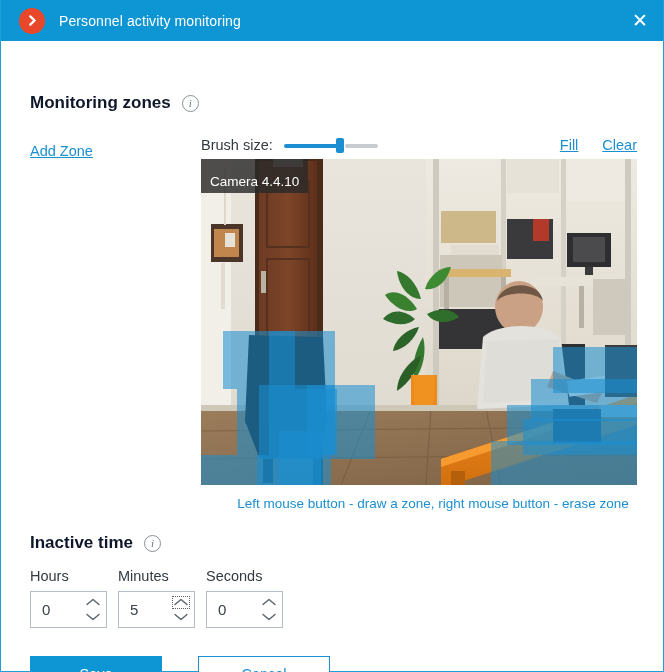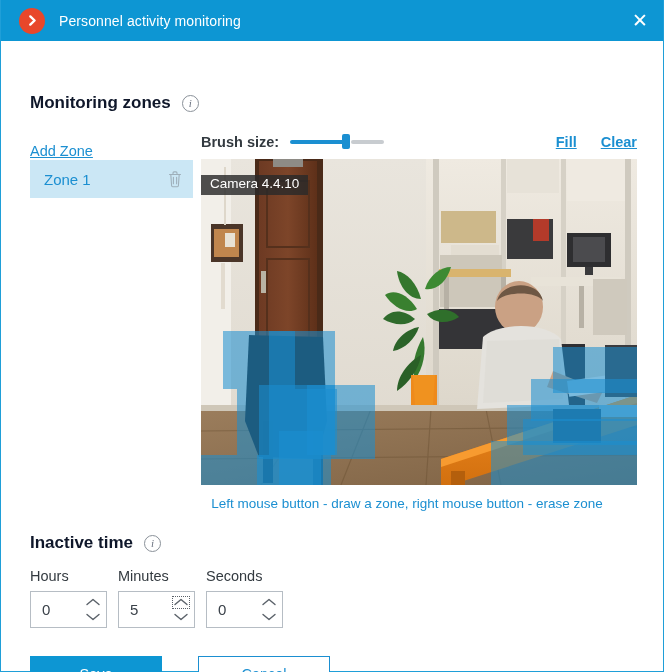--- a/index.html
+++ b/index.html
@@ -85,21 +85,21 @@
     padding: 0 10px 0 14px;
     cursor: pointer;
   }
   .zone-label { font-size: 15px; color: #1b8fd1; flex: 1 1 auto; }
   .trash-icon { width: 16px; height: 18px; cursor: pointer; opacity: .55; }
 
   
   .brush-row {
     position: absolute; left: 200px; top: 93px;
     width: 436px; height: 22px;
-    display: flex;  font-weight: bold;
+    display: flex; align-items: center;
   }
   .brush-label { font-size: 14.5px; color: #333a40; }
   .slider {
     position: relative; margin-left: 11px;
     width: 94px; height: 14px;
     display: flex; align-items: center;
   }
   .slider-track-fill {
     position: absolute; left: 0; top: 6px;
     width: 54px; height: 4px; background: #1b8fd1; border-radius: 2px;
@@ -123,27 +123,27 @@
   
   .video {
     position: absolute; left: 200px; top: 118px;
     width: 436px; height: 326px;
     overflow: hidden;
     background: #b9b2a6;
     cursor: crosshair;
   }
   .video svg { display: block; width: 436px; height: 326px; }
   .cam-label {
-    position: absolute; left: 0; top: 16px;
+    position: absolute; left: 0; top: 0;
     background: rgba(42,42,42,.82);
     color: #ffffff; font-size: 13.5px;
-    padding: 1px 9px 4px 9px;
+    padding: 15px 9px 4px 9px;
   }
   .hint {
-    position: absolute; left: 188px; top: 455px;
+    position: absolute; left: 214px; top: 455px;
     width: 436px; text-align: center;
     font-size: 13.5px; color: #1b8fd1;
   }
 
   
   .time-group { position: absolute; left: 29px; top: 527px; display: flex; gap: 11px; }
   .time-field { width: 77px; }
   .time-caption { font-size: 14.5px; color: #333a40; margin-bottom: 7px; }
   .spinner {
     position: relative;
@@ -194,32 +194,20 @@
 
   <div class="body">
 
     <div class="section-head" style="left:29px; top:52px;">
       <span class="section-title">Monitoring zones</span>
       <span class="info-icon">i</span>
     </div>
 
     <div class="add-zone">Add Zone</div>
 
-    <div class="zone-list">
-      <div class="zone-item">
-        <span class="zone-label">Zone 1</span>
-        <span class="trash-icon">
-          <svg width="16" height="18" viewBox="0 0 16 18">
-            <path d="M2.5 4.5 h11 M6 4.5 v-1.6 a1 1 0 0 1 1-1 h2 a1 1 0 0 1 1 1 v1.6
-                     M3.8 4.5 l.8 11.3 a1 1 0 0 0 1 .9 h4.8 a1 1 0 0 0 1-.9 l.8-11.3" fill="none" stroke="#7b838b" stroke-width="1.1" stroke-linecap="round" stroke-linejoin="round"></path>
-            <path d="M6.4 7.2 v6.6 M9.6 7.2 v6.6" fill="none" stroke="#7b838b" stroke-width="1.1" stroke-linecap="round"></path>
-          </svg>
-        </span>
-      </div>
-    </div>
 
     <div class="brush-row">
       <span class="brush-label">Brush size:</span>
       <span class="slider">
         <span class="slider-track-fill"></span>
         <span class="slider-track-rest"></span>
         <span class="slider-handle"></span>
       </span>
       <span class="brush-actions">
         <span>Fill</span>

